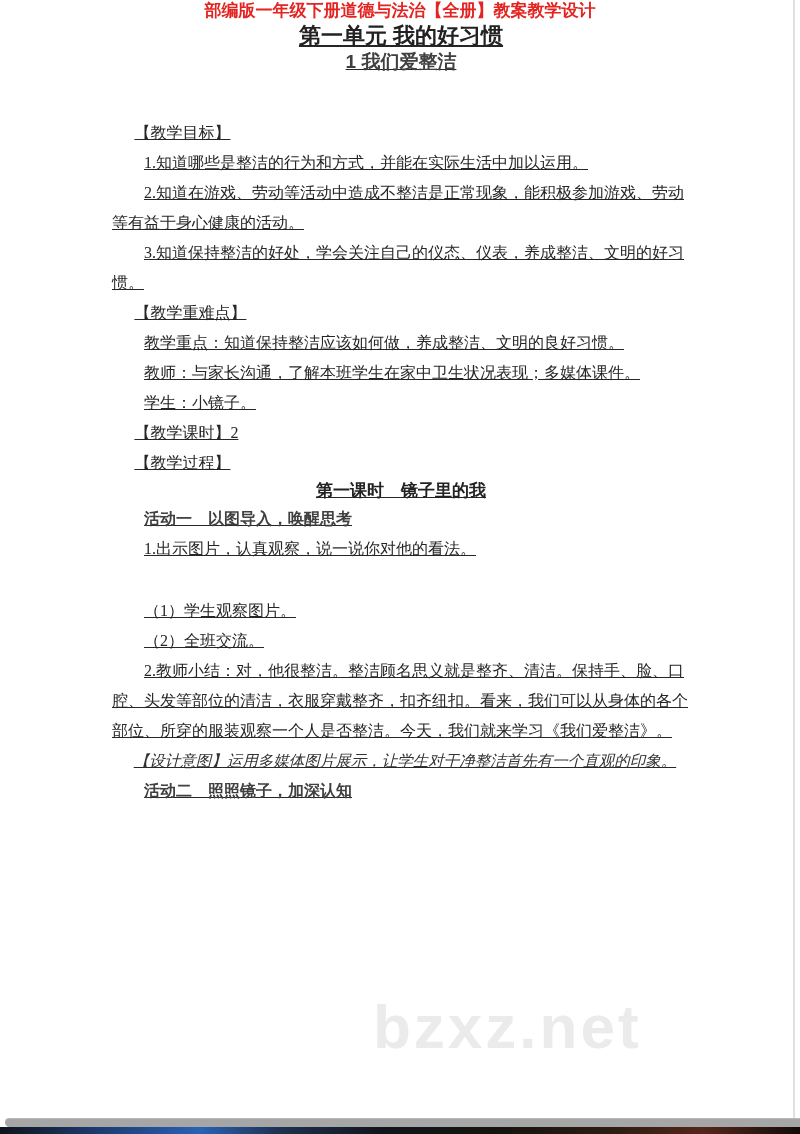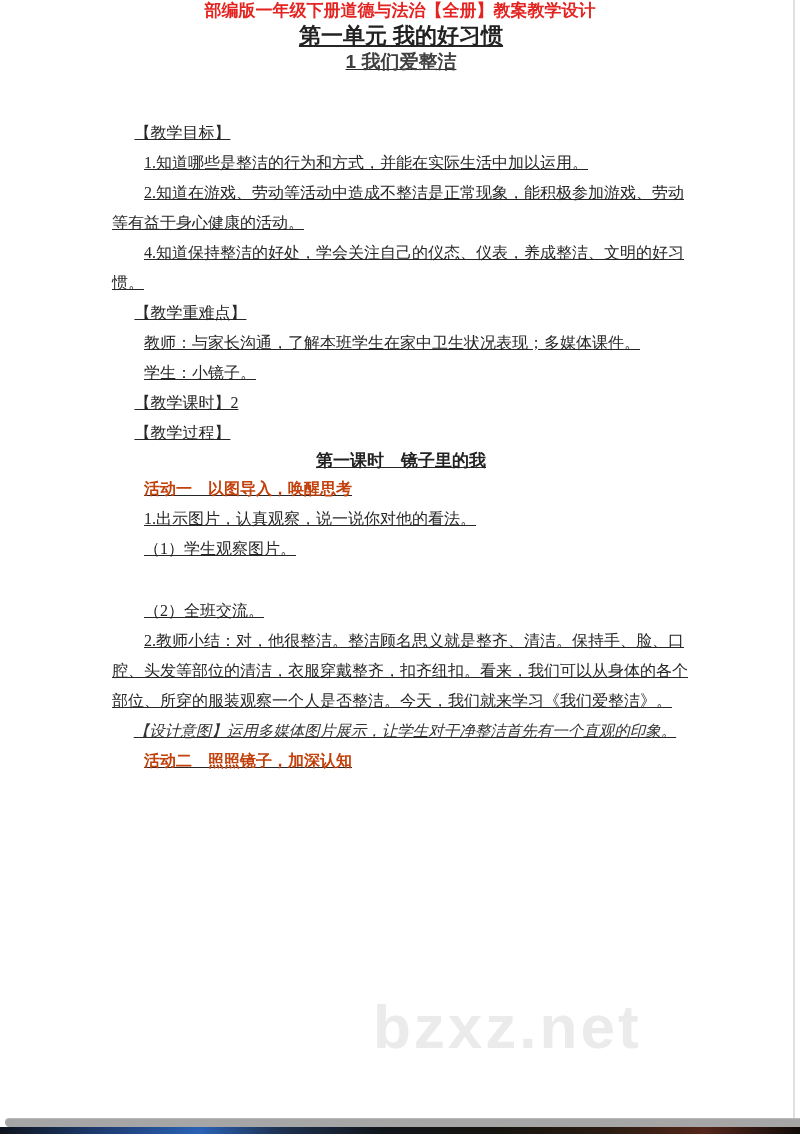--- a/index.html
+++ b/index.html
@@ -34,21 +34,21 @@
   p.sec { text-indent:1.4em; }
   p.ind { text-indent:2em; }
   p.period {
     margin-top:30px; text-align:center;
     font-family:"Liberation Sans","DejaVu Sans",sans-serif;
     font-weight:700; font-size:17px; line-height:26px; color:#222;
   }
   p.act {
     text-indent:2em;
     font-family:"Liberation Sans","DejaVu Sans",sans-serif;
-    font-weight:700; font-size:16px; line-height:30px; color:#c2410c;
+    font-weight:700; font-size:16px; line-height:30px; color:#404040;
   }
   p.design {
     text-indent:1.4em; font-style:italic; color:#333;
     font-size:15.5px;
   }
   #doc-body p:nth-child(3)  { margin-top:44px; }
   #doc-body p:nth-child(16) { margin-top:32px; }
   .watermark {
     position:absolute; z-index:0; left:373px; top:996px;
     font-family:"Liberation Sans","DejaVu Sans",sans-serif;
@@ -79,22 +79,23 @@
   <div class="watermark">bzxz.net</div>
 
   <div class="header-title">部编版一年级下册道德与法治【全册】教案教学设计</div>
 
   <div id="doc-body">
       <p class="unit">第一单元 我的好习惯</p>
       <p class="lesson">1 我们爱整洁</p>
       <p class="sec">【教学目标】</p>
       <p class="ind">1.知道哪些是整洁的行为和方式，并能在实际生活中加以运用。</p>
       <p class="ind">2.知道在游戏、劳动等活动中造成不整洁是正常现象，能积极参加游戏、劳动等有益于身心健康的活动。</p>
-      <p class="ind">4.知道保持整洁的好处，学会关注自己的仪态、仪表，养成整洁、文明的好习惯。</p>
+      <p class="ind">3.知道保持整洁的好处，学会关注自己的仪态、仪表，养成整洁、文明的好习惯。</p>
       <p class="sec">【教学重难点】</p>
+      <p class="ind">教学重点：知道保持整洁应该如何做，养成整洁、文明的良好习惯。</p>
       <p class="ind">教师：与家长沟通，了解本班学生在家中卫生状况表现；多媒体课件。</p>
       <p class="ind">学生：小镜子。</p>
       <p class="sec">【教学课时】2</p>
       <p class="sec">【教学过程】</p>
       <p class="period">第一课时　镜子里的我</p>
       <p class="act">活动一　以图导入，唤醒思考</p>
       <p class="ind">1.出示图片，认真观察，说一说你对他的看法。</p>
       <p class="ind">（1）学生观察图片。</p>
       <p class="ind">（2）全班交流。</p>
       <p class="ind">2.教师小结：对，他很整洁。整洁顾名思义就是整齐、清洁。保持手、脸、口腔、头发等部位的清洁，衣服穿戴整齐，扣齐纽扣。看来，我们可以从身体的各个部位、所穿的服装观察一个人是否整洁。今天，我们就来学习《我们爱整洁》。</p>

